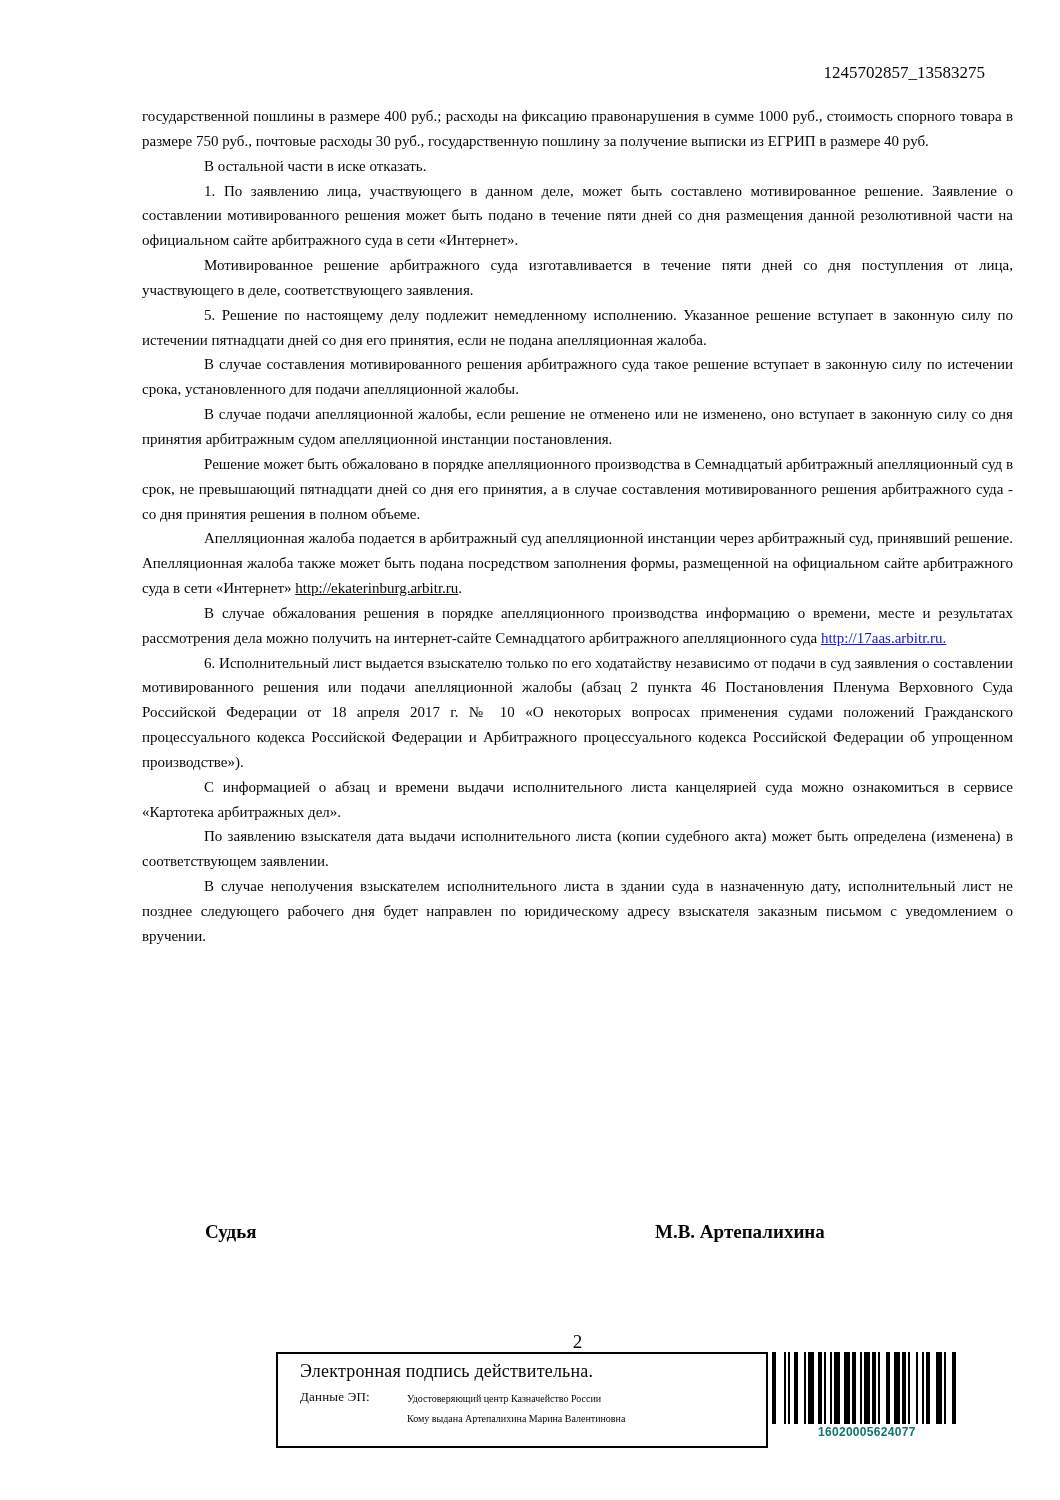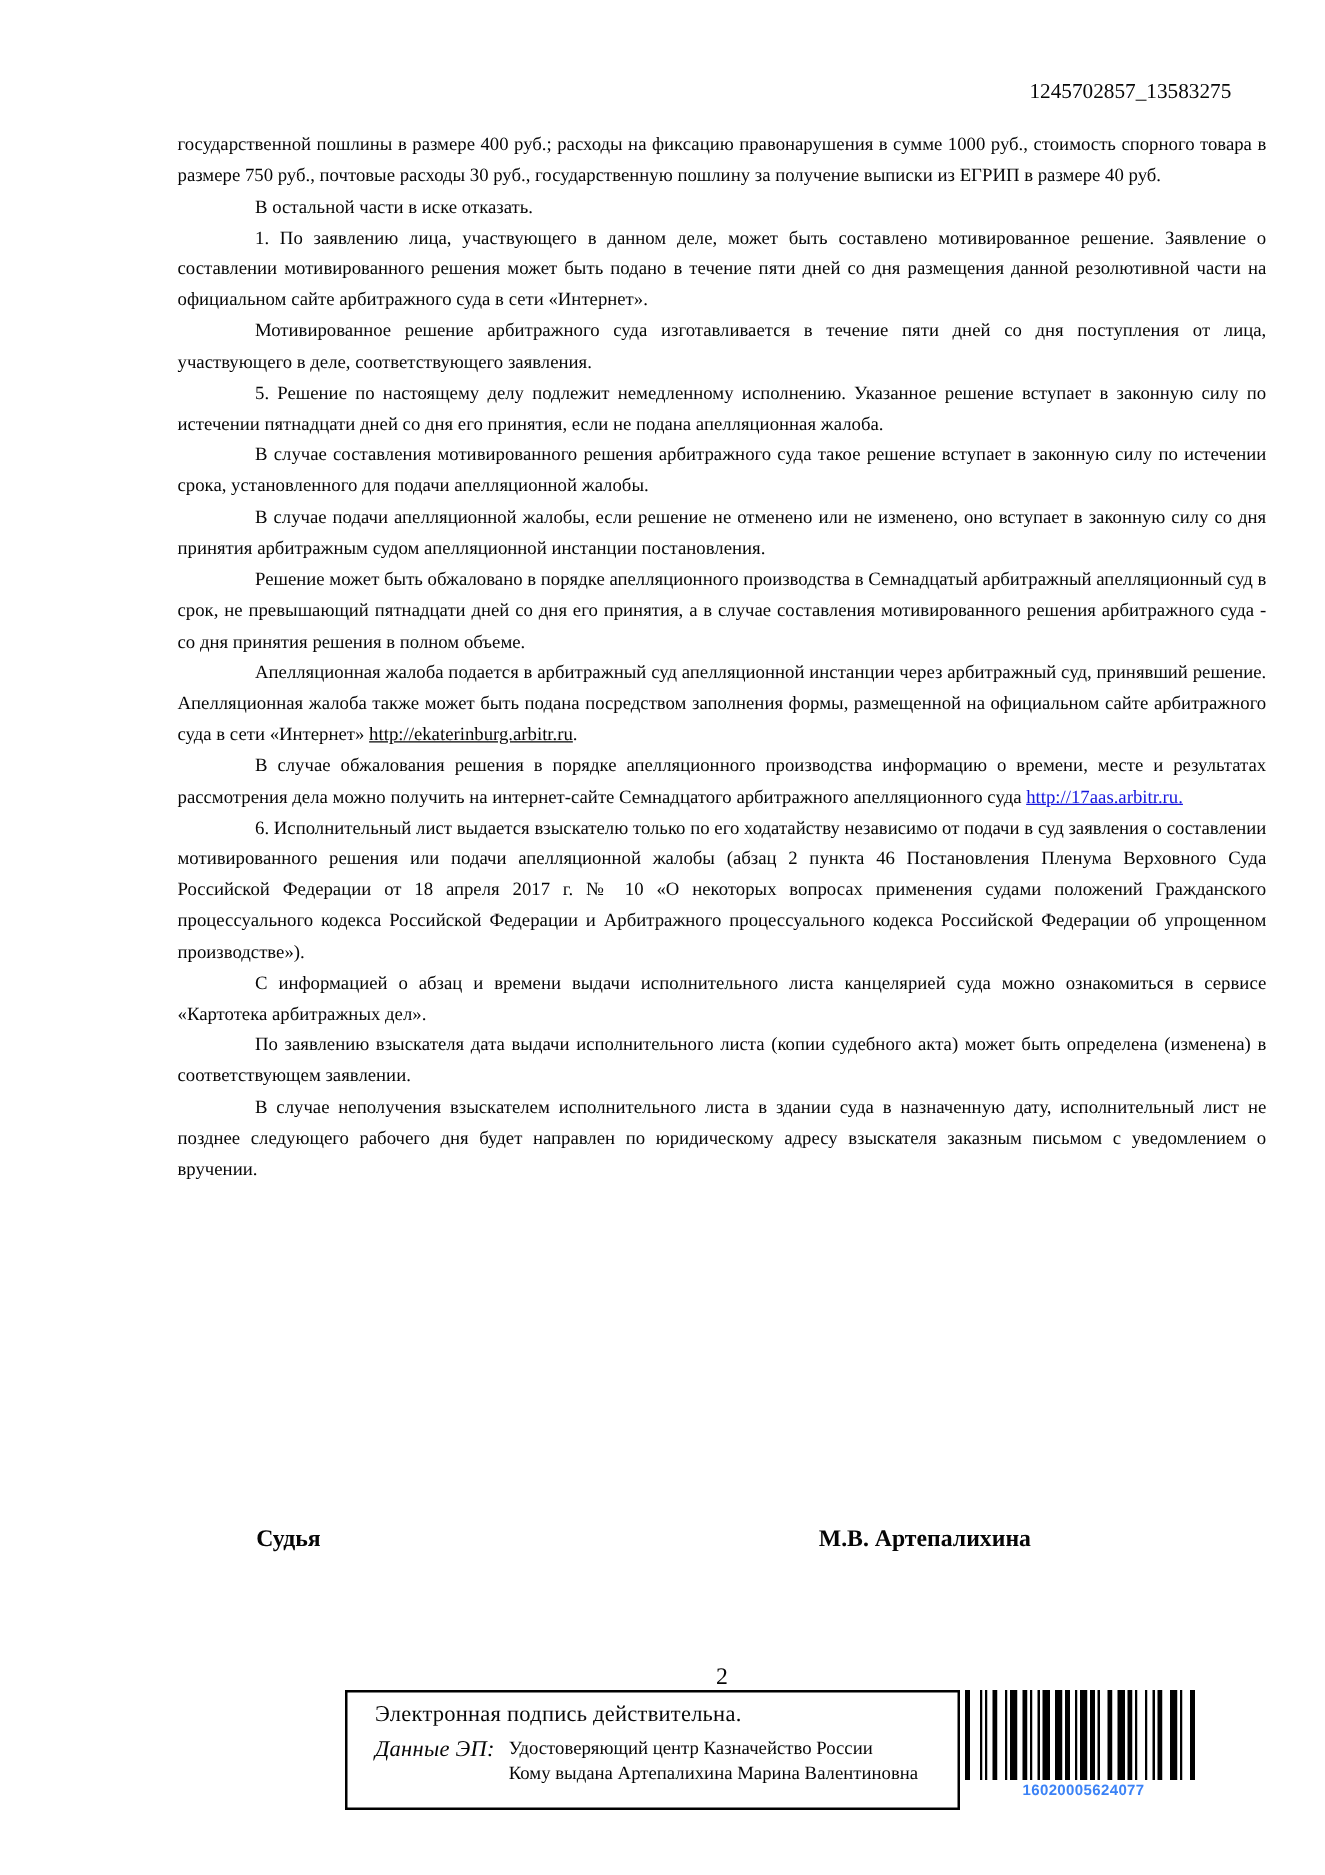--- a/index.html
+++ b/index.html
@@ -20,28 +20,28 @@
   .signature .role{position:absolute;left:63px;}
   .signature .name{position:absolute;left:513px;}
   .page-num{position:absolute;left:142px;top:1331px;width:871px;text-align:center;font-size:19px;}
   .esign-box{
     position:absolute;left:276px;top:1352px;width:492px;height:96px;
     box-sizing:border-box;border:2px solid #000;background:#fff;z-index:3;
     padding:7px 6px 0 22px;
   }
   .esign-valid{font-size:18px;letter-spacing:.2px;}
   .esign-row{display:flex;margin-top:7px;}
-  .esign-label{font-size:18px;letter-spacing:.2px;width:107px;flex:0 0 107px;font-style:italic;}
-  .esign-lines{font-size:15px;line-height:20px;}
+  .esign-label{font-size:13px;letter-spacing:.2px;width:107px;flex:0 0 107px;}
+  .esign-lines{font-size:10px;line-height:20px;}
   .barcode-wrap{position:absolute;left:764px;top:1352px;width:200px;z-index:1;}
   .bars{height:72px;display:flex;align-items:stretch;}
   .bars span{display:block;height:100%;}
   .barcode-num{
     font-family:"Liberation Sans","DejaVu Sans",sans-serif;
-    font-size:12px;font-weight:bold;color:#3b82f6;margin-top:1px;padding-left:54px;
+    font-size:12px;font-weight:bold;color:#0f766e;margin-top:1px;padding-left:54px;
     letter-spacing:.3px;white-space:nowrap;
   }
 </style>
 </head>
 <body>
 
 <div class="page">
 
   <div class="doc-id">1245702857_13583275</div>
 

